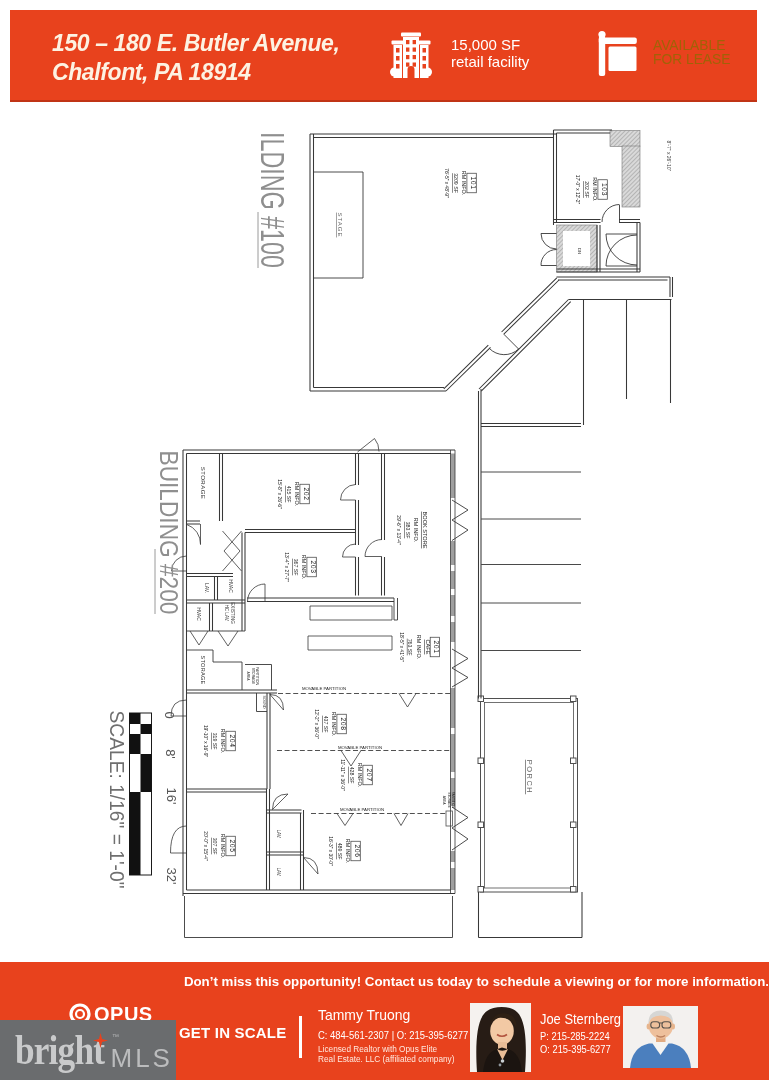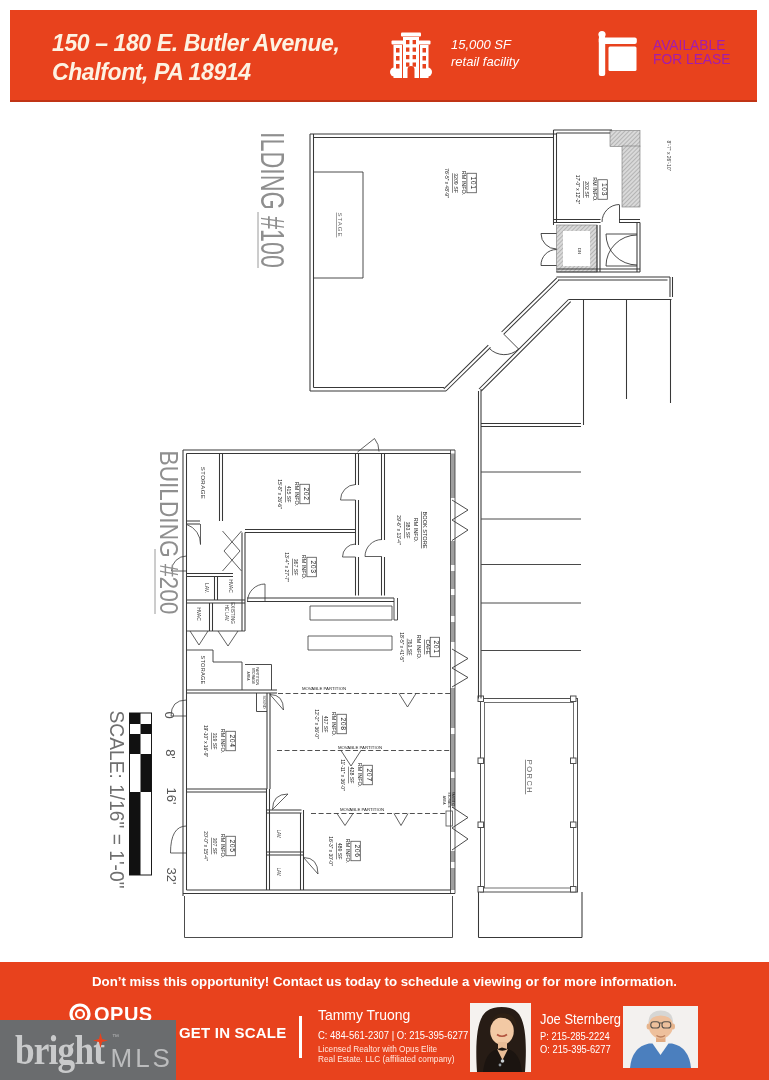--- a/index.html
+++ b/index.html
@@ -36,31 +36,31 @@
       <rect x="23.6" y="32.5" width="3.4" height="4.2"></rect>
     <rect x="7" y="18" width="3.5" height="4.5"></rect>
       <rect x="33.5" y="18" width="3.5" height="4.5"></rect>
     <rect x="7" y="26" width="3.5" height="4.5"></rect>
       <rect x="33.5" y="26" width="3.5" height="4.5"></rect>
     <rect x="7" y="34" width="3.5" height="4.5"></rect>
       <rect x="33.5" y="34" width="3.5" height="4.5"></rect>
     <path d="M18.5 48 v-8.5 a3.5 3.5 0 0 1 7 0 V48 Z"></path>
   </g>
 </svg>
-<div class="abs" style="left:451px;top:37px;font-size:13px;line-height:16.5px;color:#ffffff;font-style:italic;">15,000 SF<br>retail facility</div>
+<div class="abs" style="left:451px;top:37px;font-size:15px;line-height:16.5px;color:#ffffff;">15,000 SF<br>retail facility</div>
 
 <svg class="abs" style="left:596px;top:30px;" width="45" height="46" viewBox="0 0 45 46">
   <g fill="#ffffff">
     <circle cx="6" cy="4.5" r="3.6"></circle>
     <rect x="2.8" y="6" width="6.4" height="40" rx="2"></rect>
     <rect x="2.8" y="7.5" width="38" height="6.4" rx="2"></rect>
     <rect x="12.5" y="16.5" width="28" height="24.5" rx="1.5"></rect>
   </g>
 </svg>
-<div class="abs" style="left:653px;top:38.5px;font-size:13.8px;line-height:14.7px;color:#a21caf;">AVAILABLE<br>FOR LEASE</div>
+<div class="abs" style="left:653px;top:38.5px;font-size:13.8px;line-height:14.7px;color:#a16207;">AVAILABLE<br>FOR LEASE</div>
 
 <svg class="abs" style="left:0;top:0;" width="769" height="1080" viewBox="0 0 769 1080">
 <defs>
       <pattern id="hh" width="3" height="3" patternUnits="userSpaceOnUse" patternTransform="rotate(45)">
         <rect width="3" height="3" fill="#d9d9d9"></rect>
         <line x1="0" y1="0" x2="0" y2="3" stroke="#8f8f8f" stroke-width="1"></line>
       </pattern>
     </defs>
 <rect x="610" y="130.5" width="30" height="16" fill="url(#hh)" stroke="#777" stroke-width="0.6"></rect>
 <rect x="622" y="146" width="18" height="61" fill="url(#hh)" stroke="#777" stroke-width="0.6"></rect>
@@ -302,21 +302,21 @@
         <text x="114.5" y="804.5" text-anchor="middle" fill="#6f6f6f" textLength="178" lengthAdjust="spacingAndGlyphs" style="font-size:21px;">SCALE: 1/16" = 1'-0"</text>
       </g>
       <text x="164.5" y="715" transform="rotate(90 164.5 715)" text-anchor="middle" fill="#555" style="font-size:13px;">0</text>
       <text x="166" y="754" transform="rotate(90 166 754)" text-anchor="middle" fill="#555" style="font-size:13px;">8'</text>
       <text x="167" y="796" transform="rotate(90 167 796)" text-anchor="middle" fill="#555" style="font-size:13px;">16'</text>
       <text x="167" y="876" transform="rotate(90 167 876)" text-anchor="middle" fill="#555" style="font-size:13px;">32'</text>
     </g>
 </svg>
 
 <div class="abs orange" style="left:0;top:962px;width:769px;height:118px;"></div>
-<div class="abs" style="left:0;top:974px;width:769px;text-align:center;font-size:13.3px;font-weight:bold;color:#ffffff;">Don’t miss this opportunity! Contact us today to schedule a viewing or for more information.</div>
+<div class="abs" style="left:0;top:974px;width:769px;text-align:right;font-size:13.3px;font-weight:bold;color:#ffffff;">Don’t miss this opportunity! Contact us today to schedule a viewing or for more information.</div>
 
 <svg class="abs" style="left:69px;top:1003px;" width="24" height="24" viewBox="0 0 24 24">
   <circle cx="11" cy="11" r="9" fill="none" stroke="#ffffff" stroke-width="3.2"></circle>
   <circle cx="11" cy="11" r="4" fill="none" stroke="#ffffff" stroke-width="2.2"></circle>
 </svg>
 <div class="abs" style="left:94px;top:1003px;font-size:20px;font-weight:bold;color:#ffffff;letter-spacing:0.5px;">OPUS</div>
 
 <div class="abs" style="left:179px;top:1024px;font-size:15px;font-weight:bold;color:#ffffff;letter-spacing:0.2px;">GET IN SCALE</div>
 <div class="abs" style="left:299px;top:1016px;width:3px;height:42px;background:#ffffff;"></div>
 

